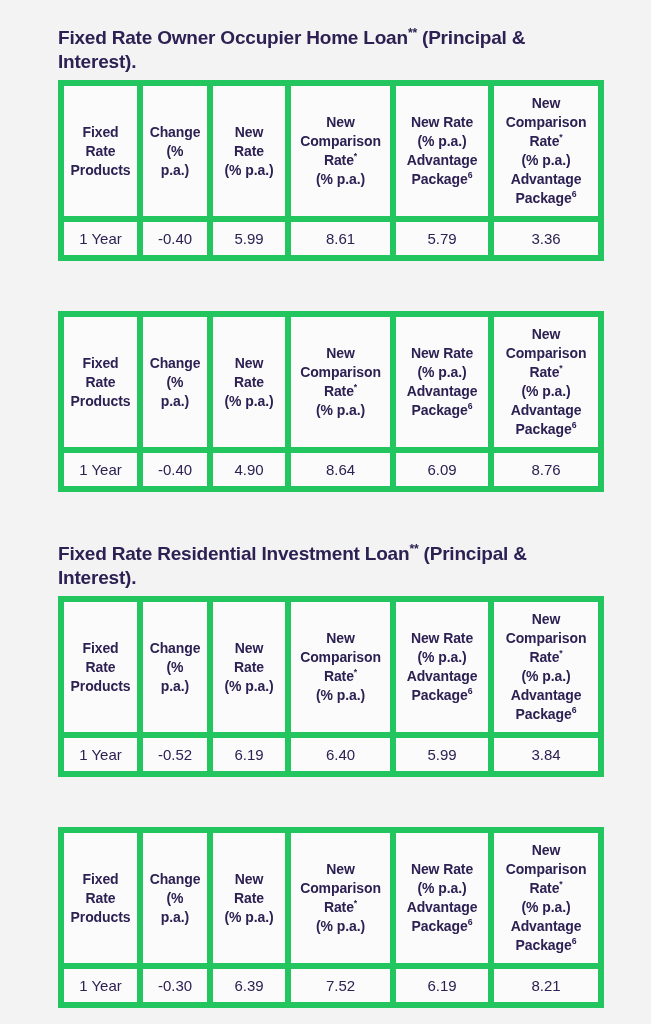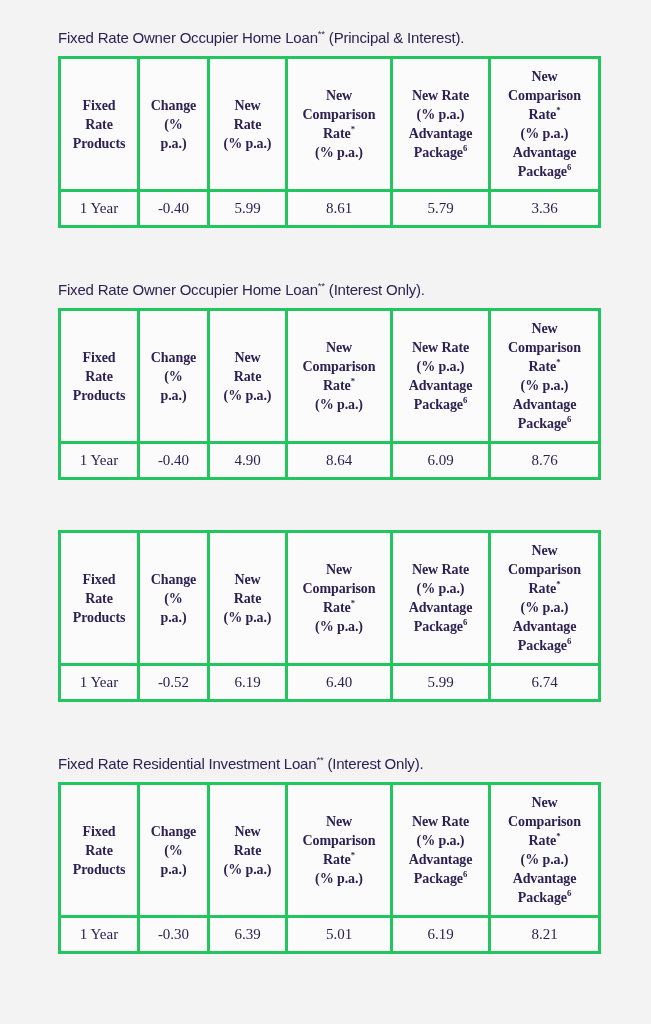--- a/index.html
+++ b/index.html
@@ -18,45 +18,44 @@
     overflow: hidden;
   }
   section.rate-section {
     margin: 0 0 50px 0;
   }
   section.rate-section:last-child {
     margin-bottom: 0;
   }
   h2.section-title {
     margin: 0 0 6px 0;
-    font-size: 15px;
+    font-size: 19px;
     line-height: 24px;
-    font-weight: normal;
+    font-weight: bold;
     letter-spacing: -0.2px;
     color: #2c2152;
     max-width: 545px;
   }
   h2.section-title sup {
     font-size: 64%;
     line-height: 0;
   }
   table.rates {
     border-collapse: collapse;
     table-layout: fixed;
     width: 540px;
     background: #fcfbfc;
   }
   table.rates th,
   table.rates td {
-    border: 3px solid #22c55e;
+    border: 6px solid #22c55e;
     text-align: center;
     vertical-align: middle;
     color: #2c2152;
     overflow: hidden;
-    font-family: Liberation Serif, serif;
   }
   table.rates th {
     font-size: 14px;
     font-weight: bold;
     line-height: 19px;
     padding: 8px 3px;
     letter-spacing: -0.1px;
   }
   table.rates td {
     font-size: 15px;
@@ -102,21 +101,20 @@
           <td>5.99</td>
           <td>8.61</td>
           <td>5.79</td>
           <td>3.36</td>
         </tr>
       </tbody>
     </table>
   </section>
 
   <section class="rate-section">
-    <h2 class="section-title">Fixed Rate Owner Occupier Home Loan<sup>**</sup> (Interest Only).</h2>
     <table class="rates">
       <colgroup>
         <col style="width:79px">
           <col style="width:70px">
           <col style="width:78px">
         <col style="width:105px">
           <col style="width:98px">
           <col style="width:110px">
       </colgroup>
       <thead>
@@ -136,20 +134,21 @@
           <td>4.90</td>
           <td>8.64</td>
           <td>6.09</td>
           <td>8.76</td>
         </tr>
       </tbody>
     </table>
   </section>
 
   <section class="rate-section">
+    <h2 class="section-title">Fixed Rate Residential Investment Loan<sup>**</sup> (Principal &amp; Interest).</h2>
     <table class="rates">
       <colgroup>
         <col style="width:79px">
           <col style="width:70px">
           <col style="width:78px">
         <col style="width:105px">
           <col style="width:98px">
           <col style="width:110px">
       </colgroup>
       <thead>
@@ -162,28 +161,27 @@
           <th>New<br>Comparison<br>Rate<sup>*</sup><br>(% p.a.)<br>Advantage<br>Package<sup>6</sup></th>
         </tr>
       </thead>
       <tbody>
         <tr>
           <td>1 Year</td>
           <td>-0.52</td>
           <td>6.19</td>
           <td>6.40</td>
           <td>5.99</td>
-          <td>6.74</td>
-        </tr>
-      </tbody>
-    </table>
-  </section>
-
-  <section class="rate-section">
-    <h2 class="section-title">Fixed Rate Residential Investment Loan<sup>**</sup> (Interest Only).</h2>
+          <td>3.84</td>
+        </tr>
+      </tbody>
+    </table>
+  </section>
+
+  <section class="rate-section">
     <table class="rates">
       <colgroup>
         <col style="width:79px">
           <col style="width:70px">
           <col style="width:78px">
         <col style="width:105px">
           <col style="width:98px">
           <col style="width:110px">
       </colgroup>
       <thead>
@@ -194,21 +192,21 @@
           <th>New<br>Comparison<br>Rate<sup>*</sup><br>(% p.a.)</th>
           <th>New Rate<br>(% p.a.)<br>Advantage<br>Package<sup>6</sup></th>
           <th>New<br>Comparison<br>Rate<sup>*</sup><br>(% p.a.)<br>Advantage<br>Package<sup>6</sup></th>
         </tr>
       </thead>
       <tbody>
         <tr>
           <td>1 Year</td>
           <td>-0.30</td>
           <td>6.39</td>
-          <td>5.01</td>
+          <td>7.52</td>
           <td>6.19</td>
           <td>8.21</td>
         </tr>
       </tbody>
     </table>
   </section>
 
 </div>
 
 </body></html>

